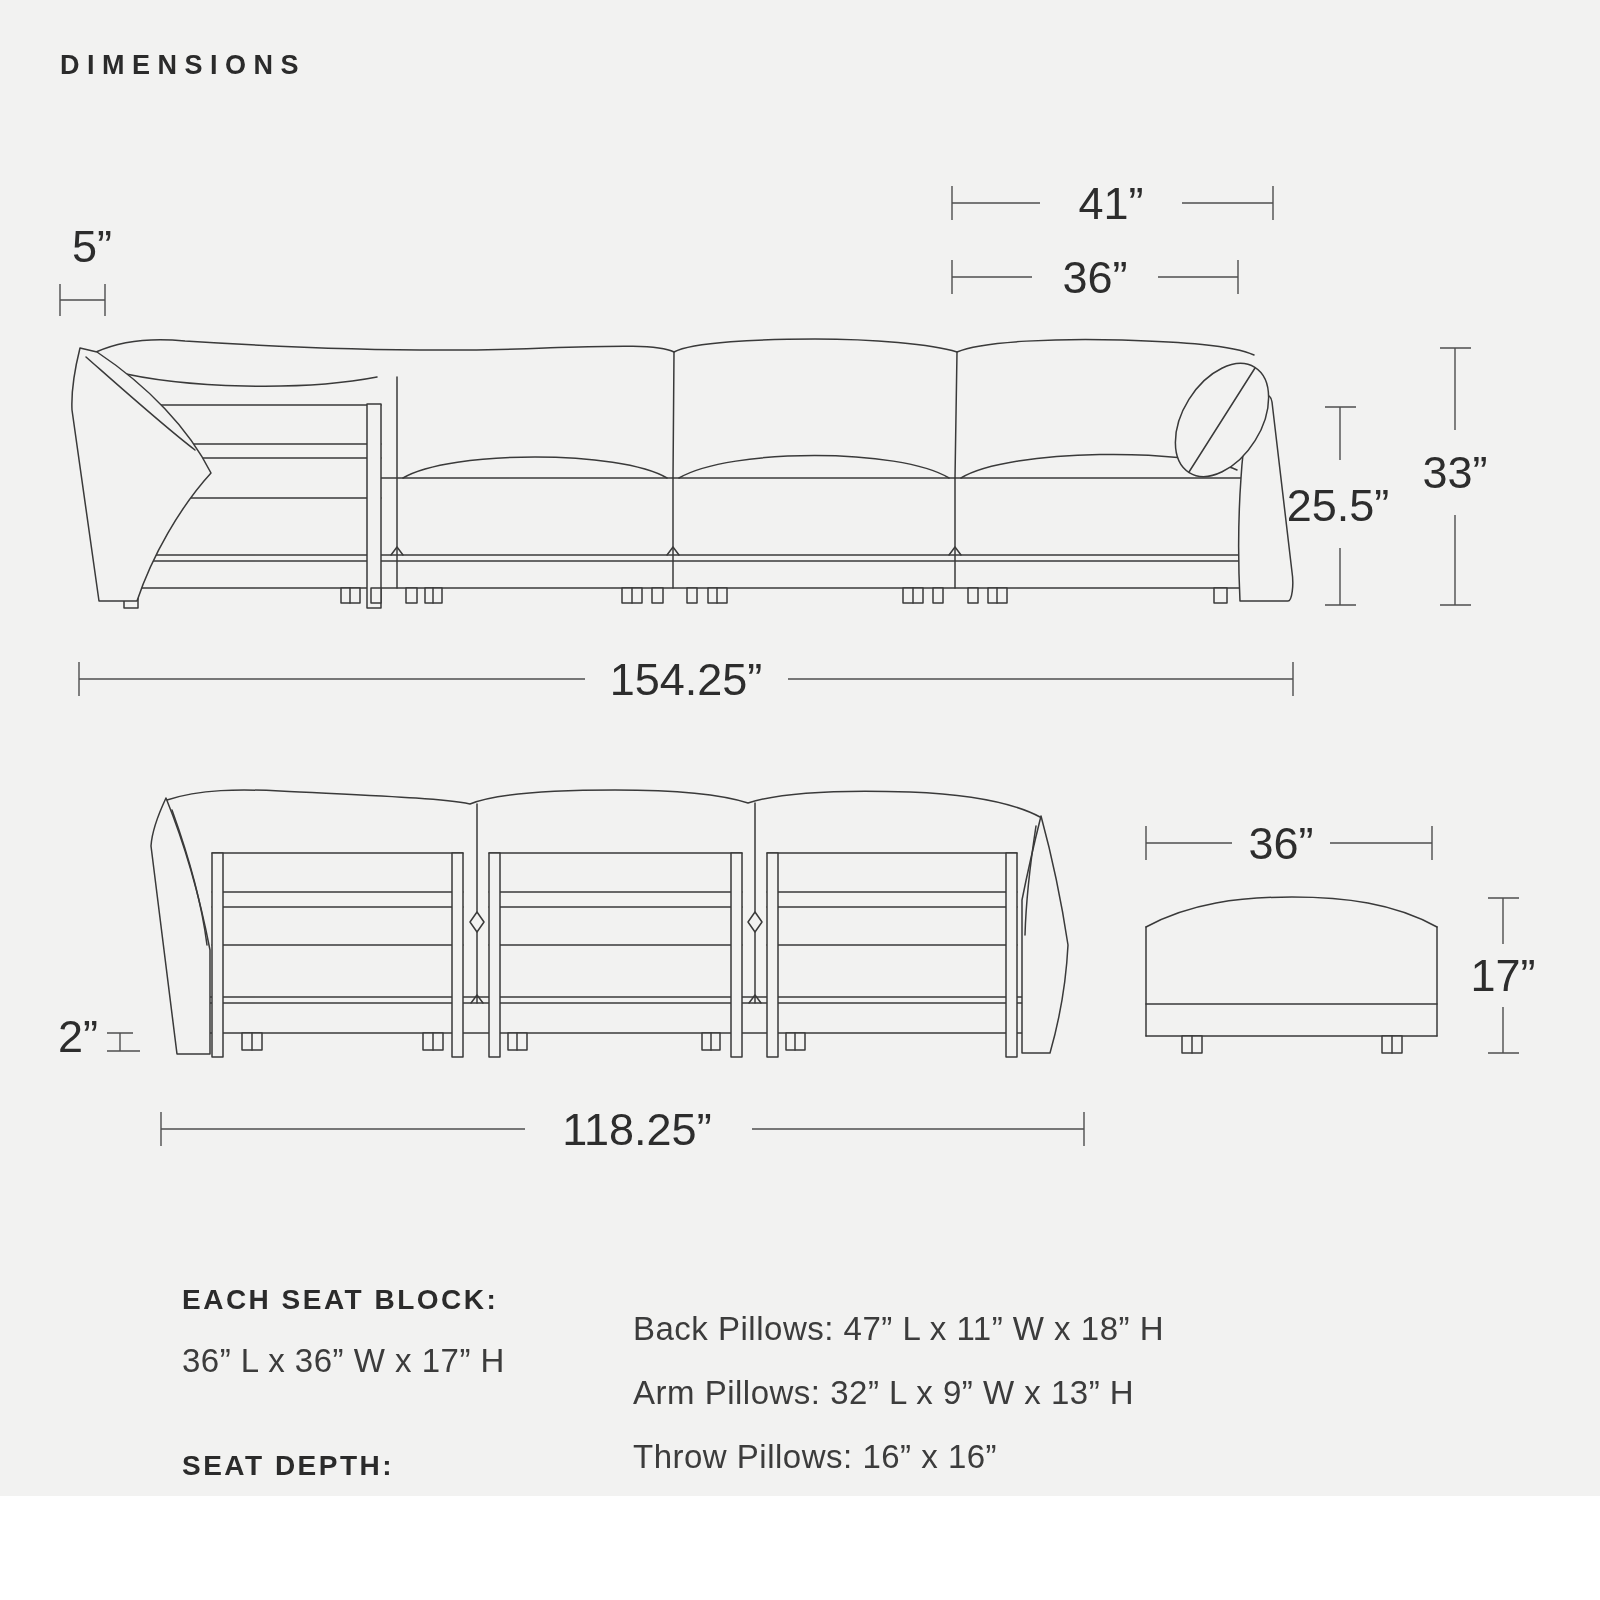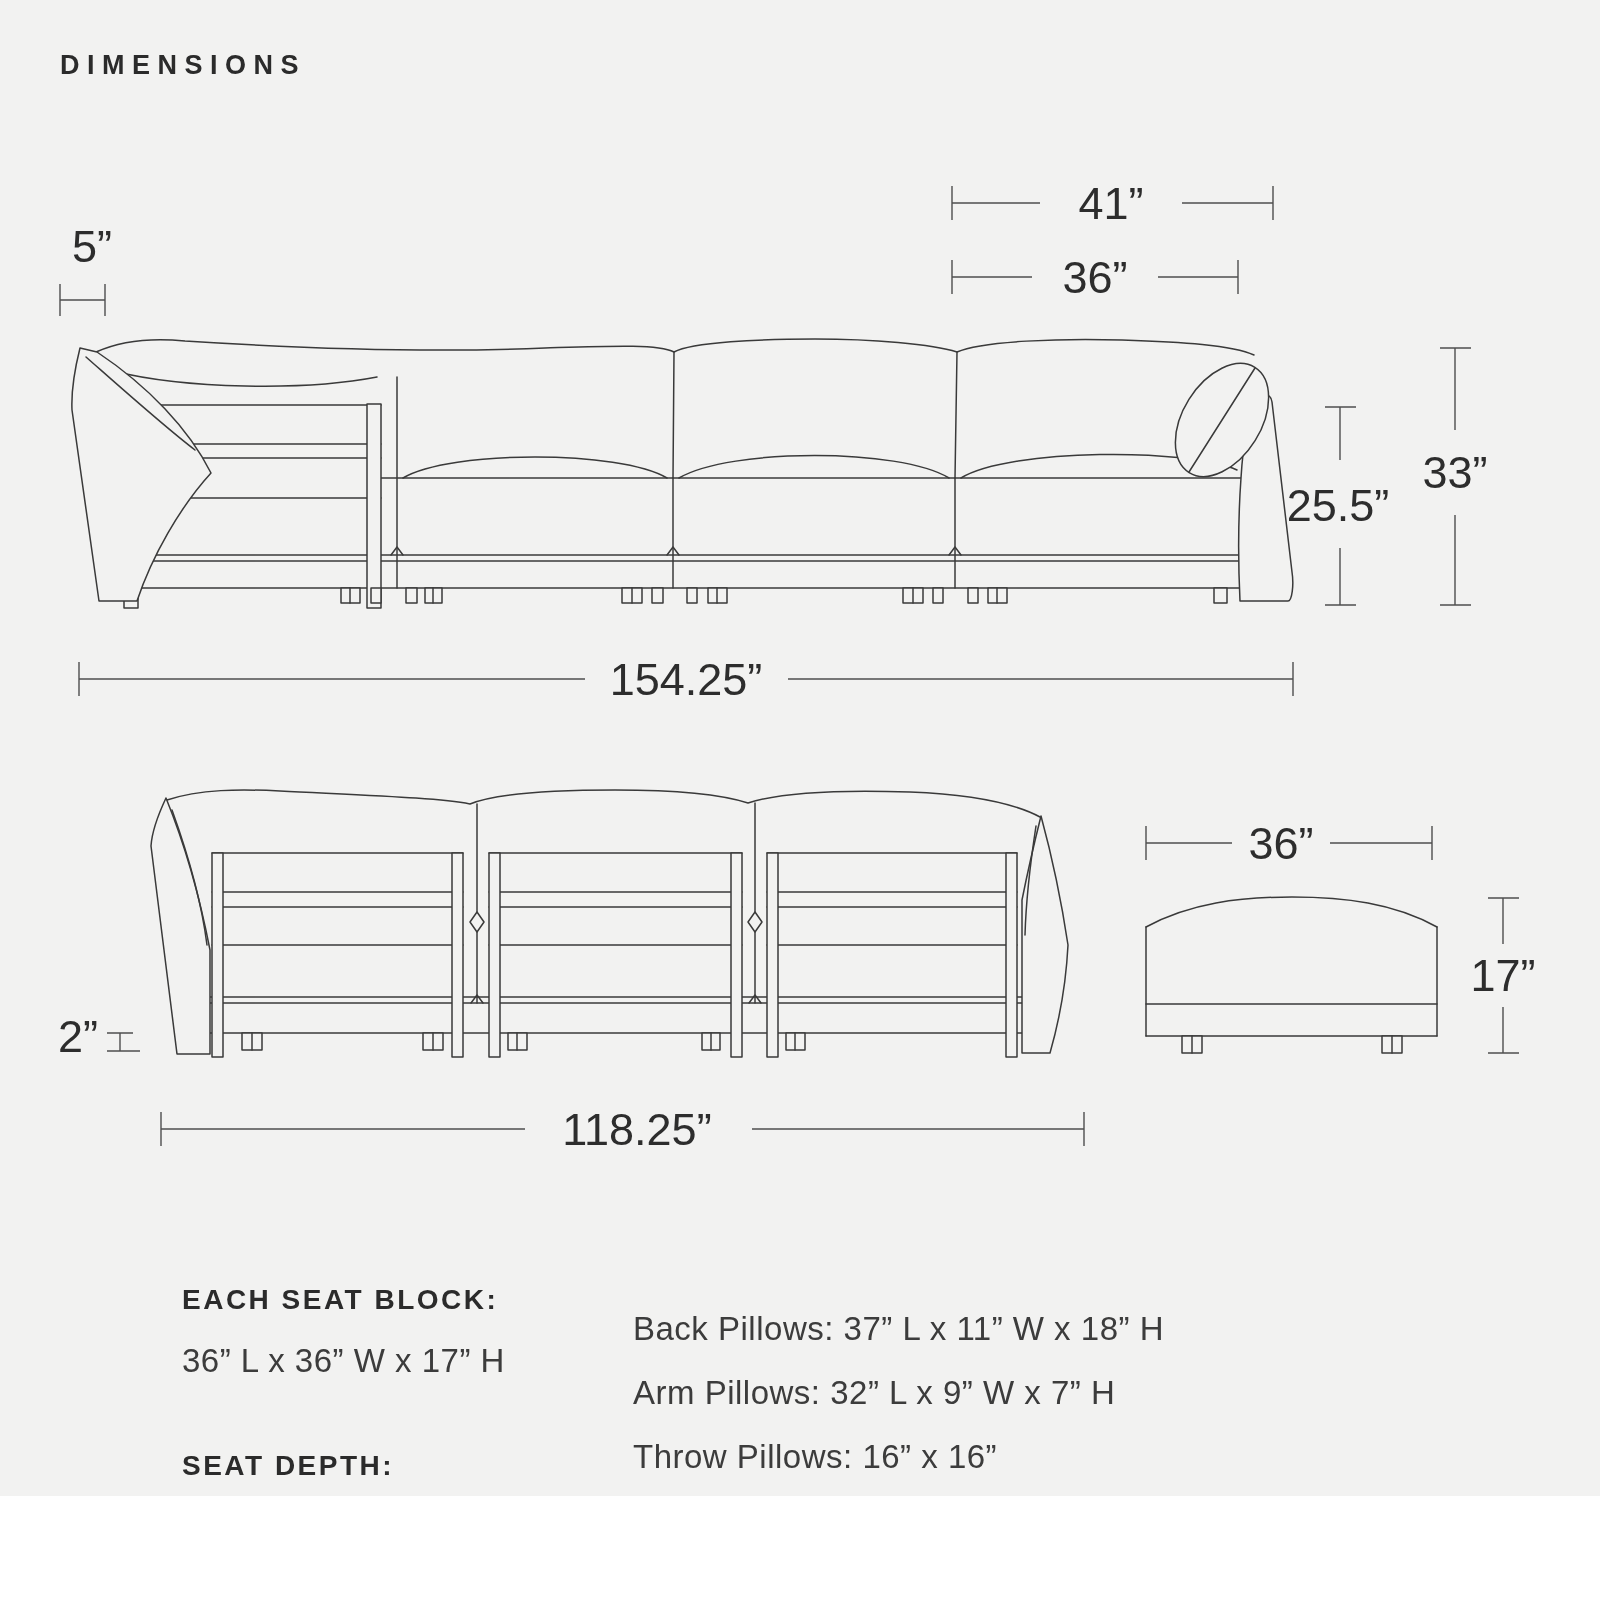--- a/index.html
+++ b/index.html
@@ -224,18 +224,18 @@
   </svg>
 
   <div class="specs-col specs-left">
     <h2>EACH SEAT BLOCK:</h2>
     <p class="value">36” L x 36” W x 17” H</p>
     <h2 class="second">SEAT DEPTH:</h2>
     <p class="value">25”</p>
   </div>
 
   <div class="specs-col specs-right">
-    <p>Back Pillows: 37” L x 11” W x 18” H</p>
-    <p>Arm Pillows: 32” L x 9” W x 7” H</p>
+    <p>Back Pillows: 47” L x 11” W x 18” H</p>
+    <p>Arm Pillows: 32” L x 9” W x 13” H</p>
     <p>Throw Pillows: 16” x 16”</p>
   </div>
 
 </div>
 
 </body></html>

